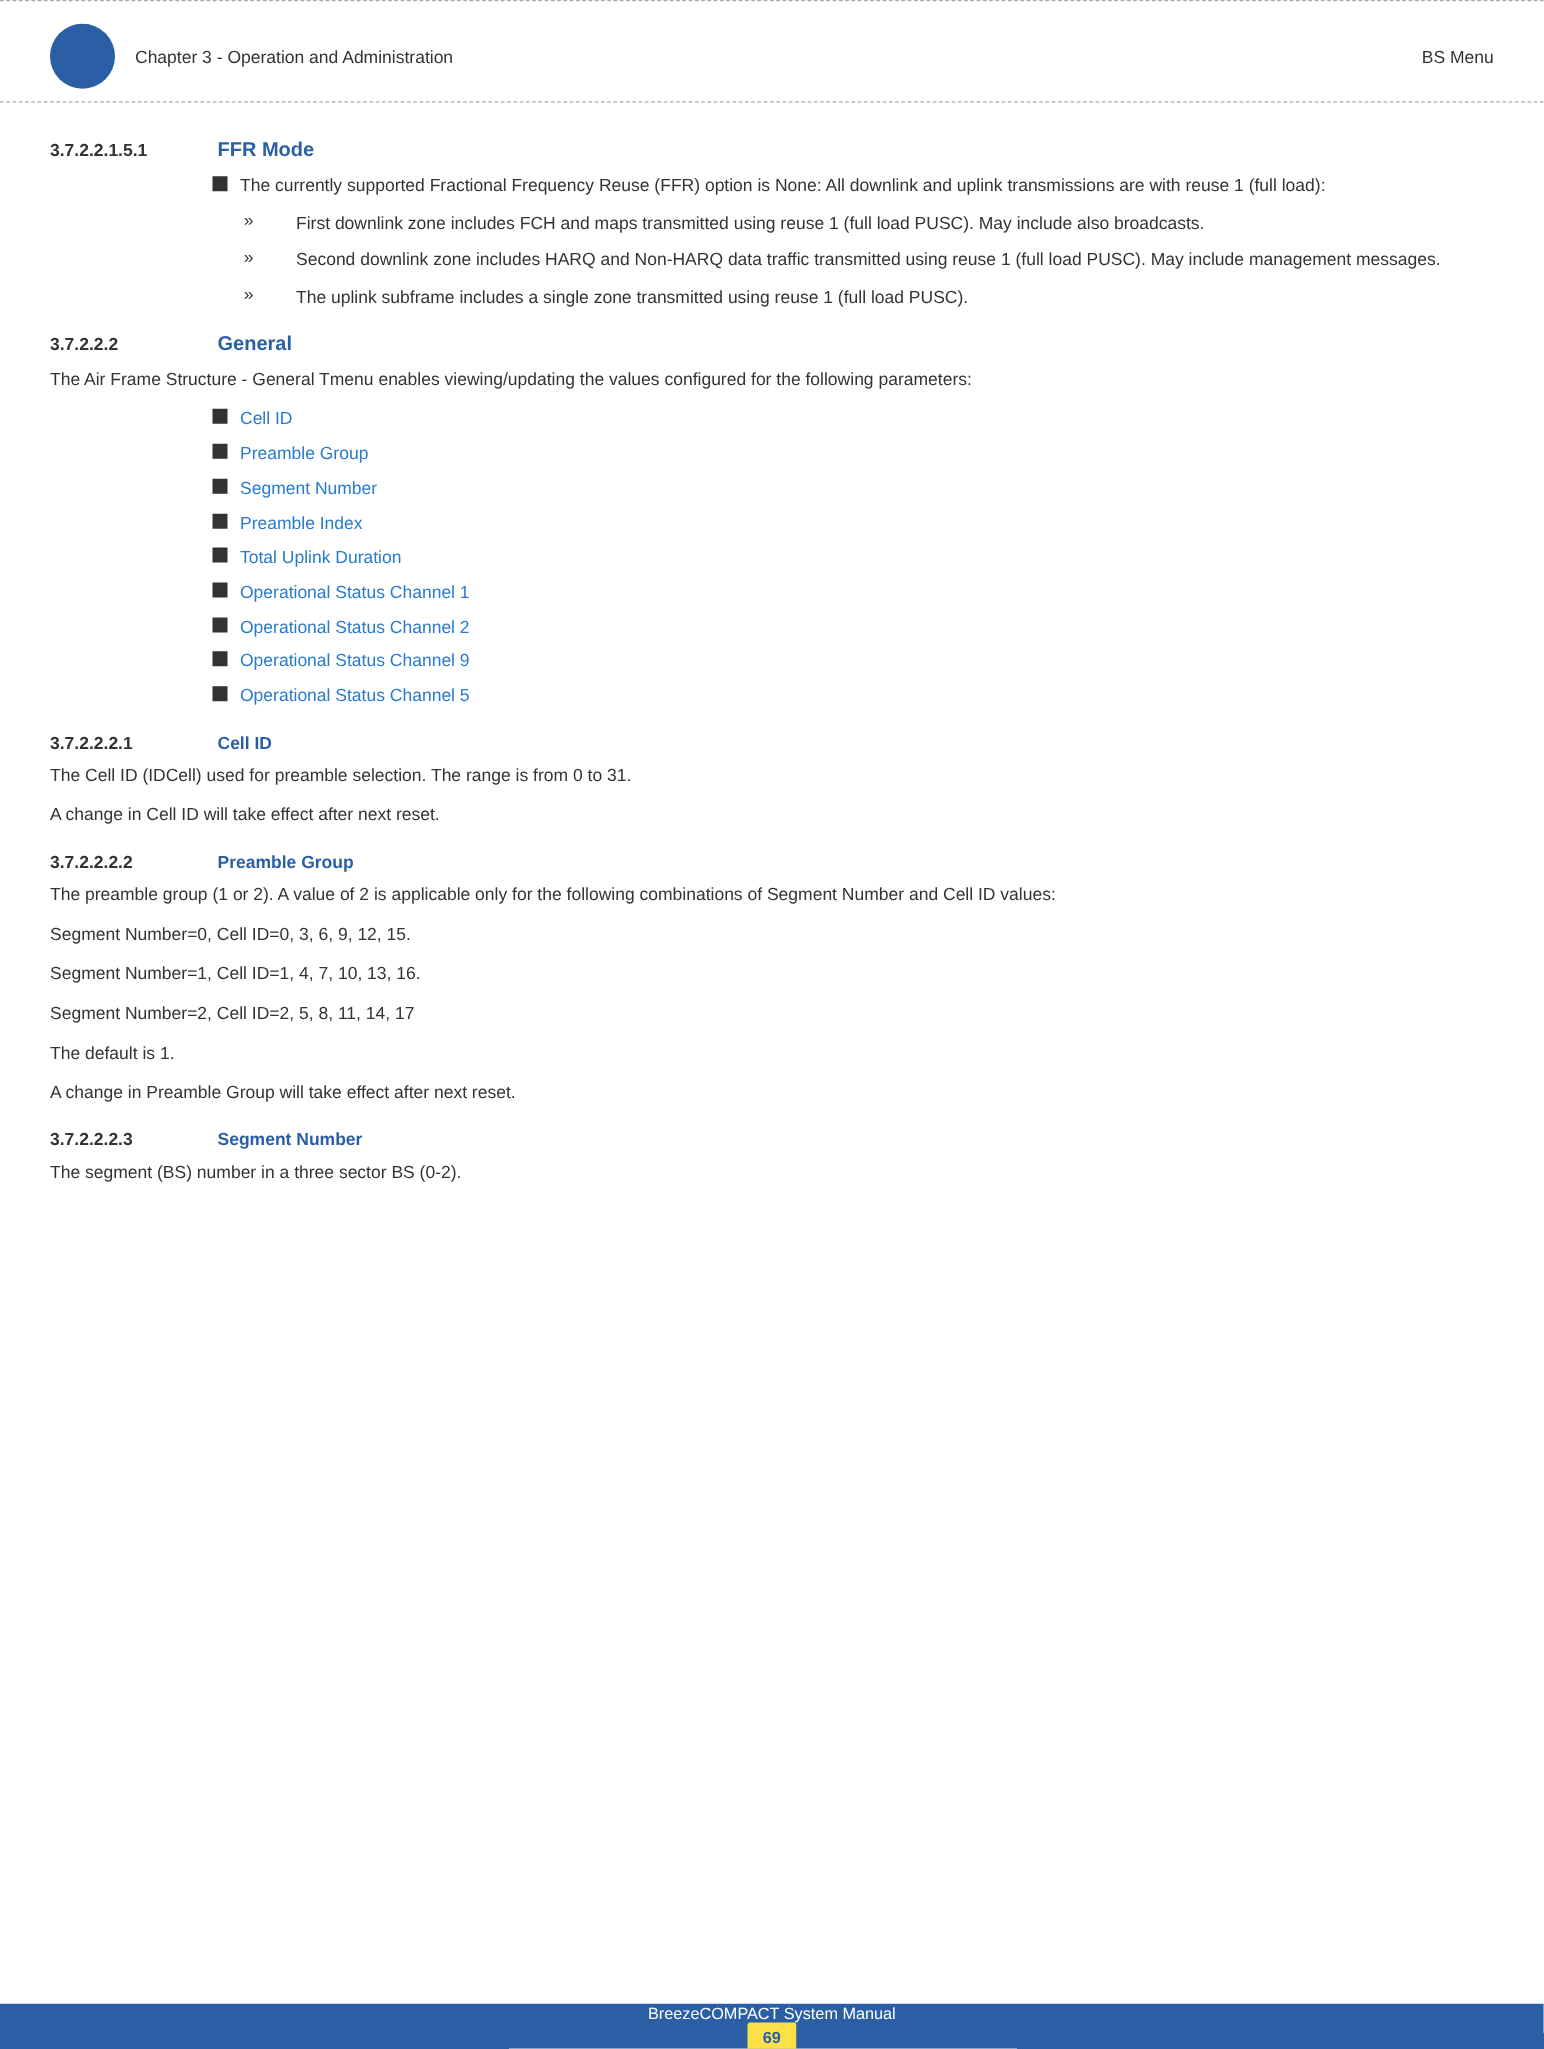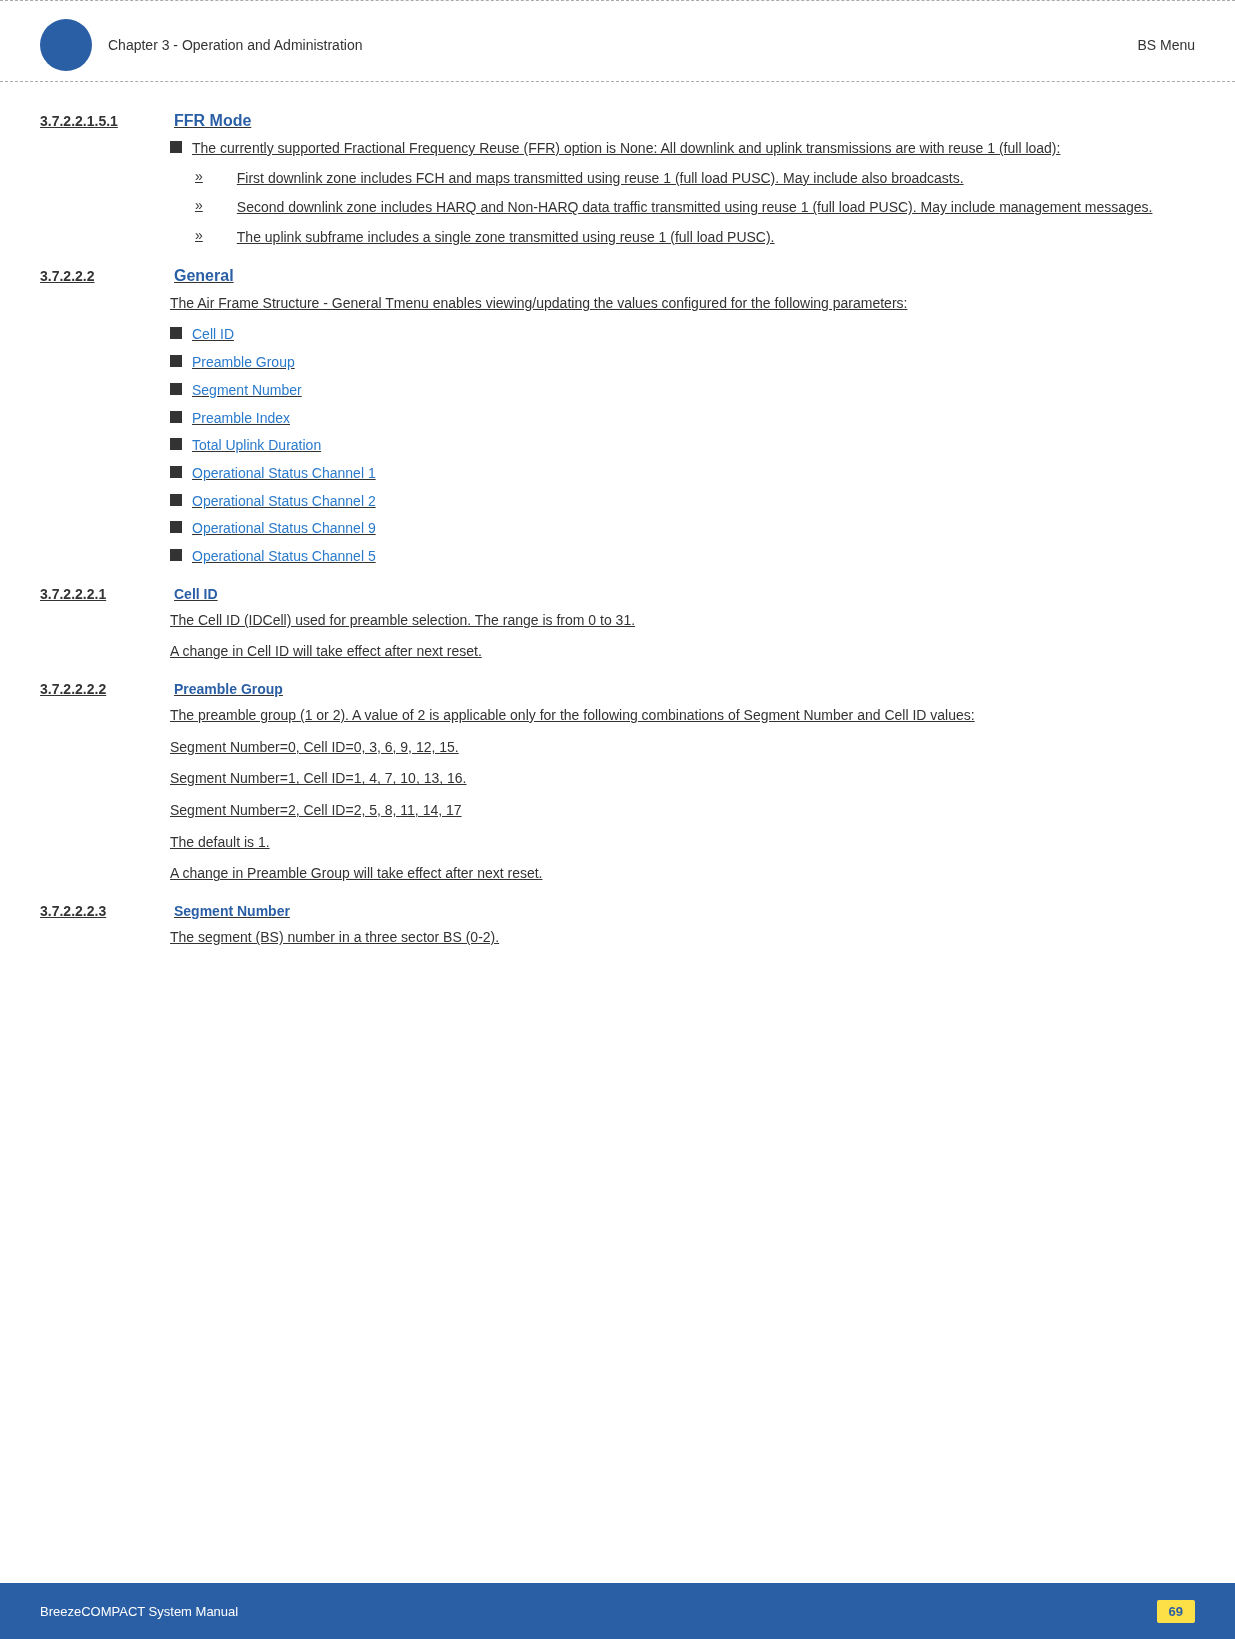--- a/index.html
+++ b/index.html
@@ -71,21 +71,20 @@
     }
     .section-title-sub {
       font-size: 14px;
       font-weight: bold;
       color: #2a5fa5;
       margin-left: 4px;
     }
 
     
     .body-text {
-      margin-left: 130px;
       margin-bottom: 10px;
       line-height: 1.55;
       color: #333;
       font-size: 14px;
     }
 
     
     .bullet-list {
       margin-left: 130px;
       margin-bottom: 8px;
@@ -137,43 +136,43 @@
     .link-blue {
       color: #2a7acc;
     }
 
     
     .footer {
       position: absolute;
       bottom: 0;
       left: 0;
       right: 0;
-      height: 56px;
+      height: 36px;
       background: #2a5fa5;
       display: flex;
       align-items: center;
       justify-content: space-between;
       padding: 0 40px;
+      flex-direction: column;
     }
     .footer-text {
       color: #fff;
       font-size: 13px;
     }
     .footer-page {
       background: #fde047;
       color: #2a5fa5;
       font-size: 13px;
       font-weight: bold;
       padding: 4px 12px;
       border-radius: 2px;
     }
 
     .section-block {
       margin-bottom: 18px;
-      text-decoration: underline;
     }
 
     .heading-row {
       display: flex;
       align-items: baseline;
       margin-bottom: 8px;
     }
   </style>
 </head>
 <body>

